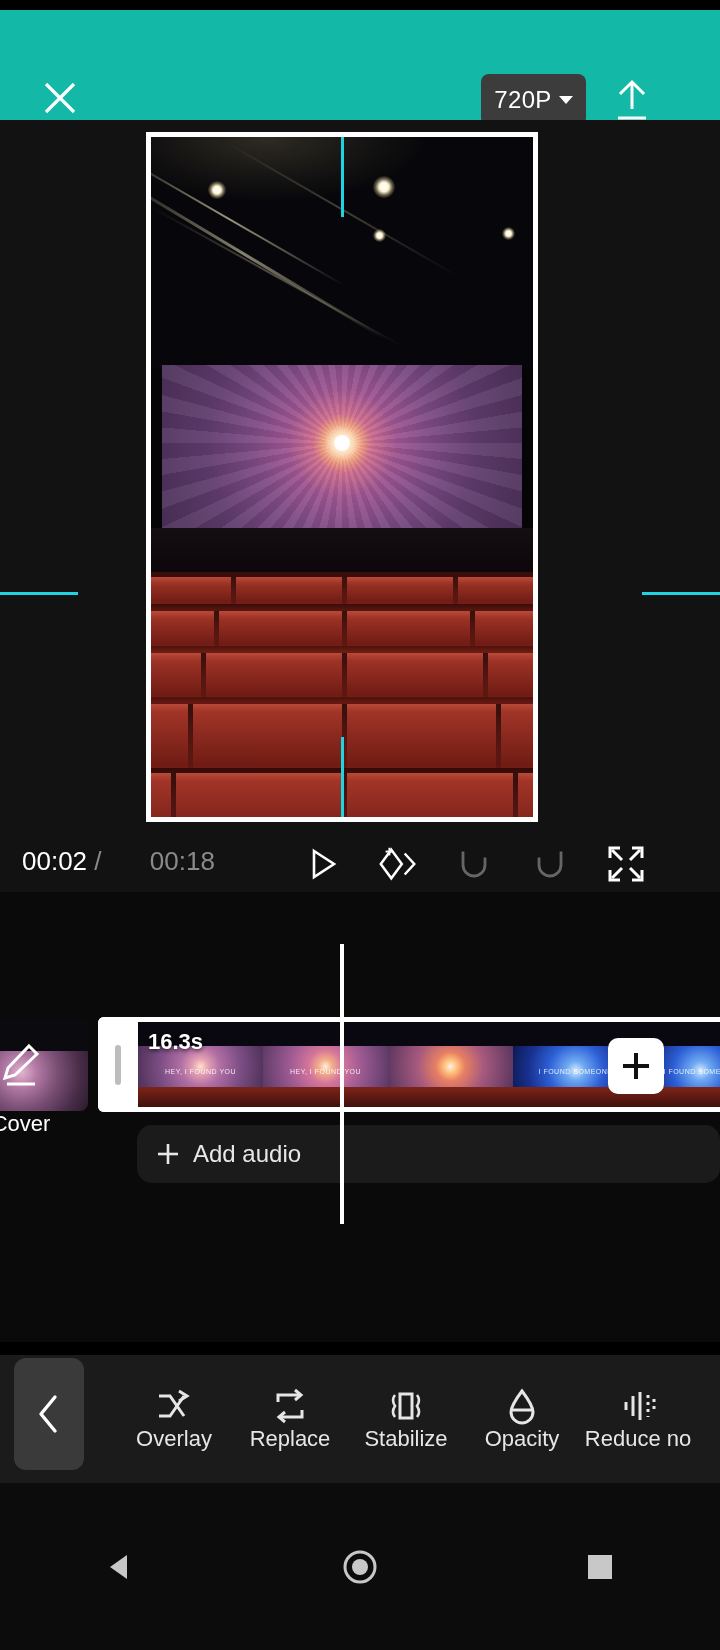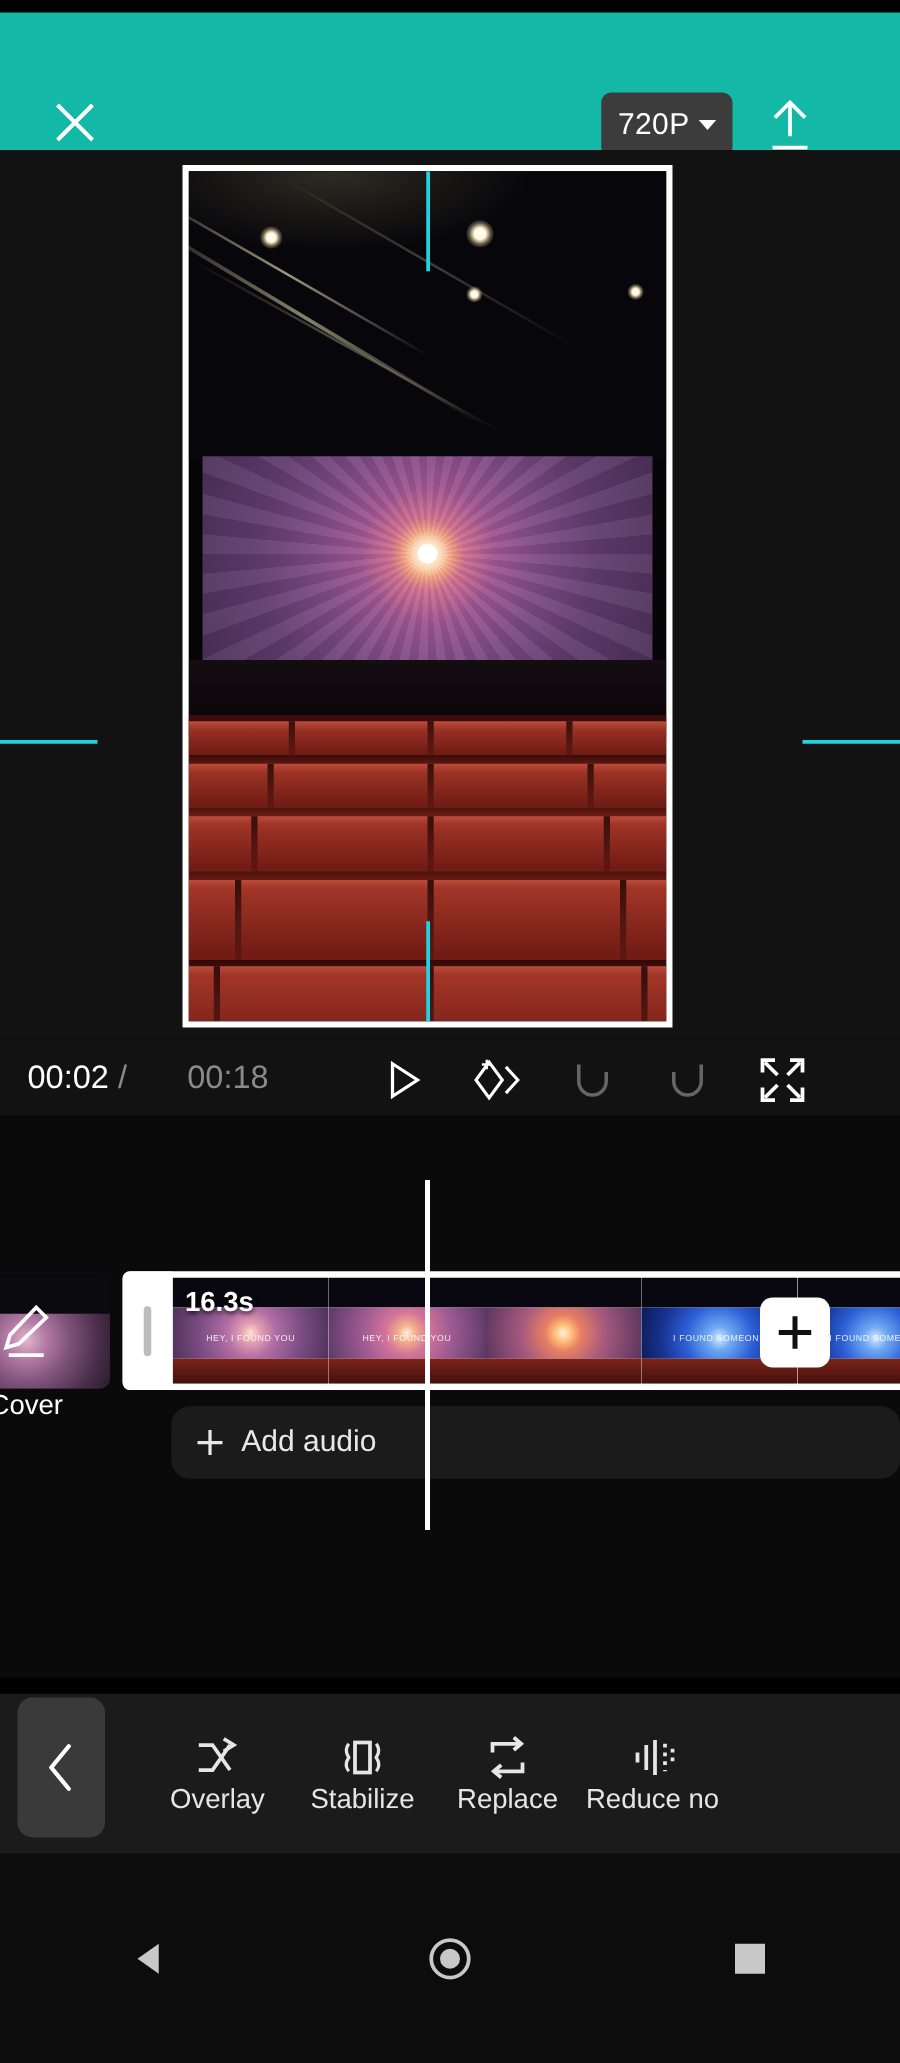--- a/index.html
+++ b/index.html
@@ -457,37 +457,46 @@
             <path d="M5 10 L16 10 L30 30" fill="none" stroke="#e6e6e6" stroke-width="3"></path>
             <path d="M5 30 L16 30 L30 10" fill="none" stroke="#e6e6e6" stroke-width="3"></path>
             <polyline points="25,5 33,10 25,15" fill="none" stroke="#e6e6e6" stroke-width="3"></polyline>
           </svg>
         </span>
         <span class="tl">Overlay</span>
       </div>
       <div class="tool">
         <span class="ico">
           <svg width="40" height="40" viewBox="0 0 40 40">
-            <rect x="14" y="8" width="12" height="24" fill="none" stroke="#e6e6e6" stroke-width="3"></rect>
-            <path d="M9 9 Q5 14 9 20 Q5 26 9 31" fill="none" stroke="#e6e6e6" stroke-width="2.6"></path>
-            <path d="M31 9 Q35 14 31 20 Q35 26 31 31" fill="none" stroke="#e6e6e6" stroke-width="2.6"></path>
-          </svg>
-        </span>
-        <span class="tl">Stabilize</span>
-      </div>
-      <div class="tool">
-        <span class="ico">
-          <svg width="40" height="40" viewBox="0 0 40 40">
             <path d="M8 16 L8 9 L30 9" fill="none" stroke="#e6e6e6" stroke-width="3"></path>
             <polyline points="25,4 31,9 25,14" fill="none" stroke="#e6e6e6" stroke-width="3"></polyline>
             <path d="M32 24 L32 31 L10 31" fill="none" stroke="#e6e6e6" stroke-width="3"></path>
             <polyline points="15,26 9,31 15,36" fill="none" stroke="#e6e6e6" stroke-width="3"></polyline>
           </svg>
         </span>
         <span class="tl">Replace</span>
+      </div>
+      <div class="tool">
+        <span class="ico">
+          <svg width="40" height="40" viewBox="0 0 40 40">
+            <rect x="14" y="8" width="12" height="24" fill="none" stroke="#e6e6e6" stroke-width="3"></rect>
+            <path d="M9 9 Q5 14 9 20 Q5 26 9 31" fill="none" stroke="#e6e6e6" stroke-width="2.6"></path>
+            <path d="M31 9 Q35 14 31 20 Q35 26 31 31" fill="none" stroke="#e6e6e6" stroke-width="2.6"></path>
+          </svg>
+        </span>
+        <span class="tl">Stabilize</span>
+      </div>
+      <div class="tool">
+        <span class="ico">
+          <svg width="40" height="40" viewBox="0 0 40 40">
+            <path d="M20 5 C29 17 31 22 31 26 A11 11 0 0 1 9 26 C9 22 11 17 20 5 Z" fill="none" stroke="#e6e6e6" stroke-width="3"></path>
+            <line x1="9" y1="24" x2="31" y2="24" stroke="#e6e6e6" stroke-width="3"></line>
+          </svg>
+        </span>
+        <span class="tl">Opacity</span>
       </div>
       <div class="tool">
         <span class="ico">
           <svg width="40" height="40" viewBox="0 0 40 40">
             <line x1="8" y1="16" x2="8" y2="24" stroke="#e6e6e6" stroke-width="3"></line>
             <line x1="15" y1="10" x2="15" y2="30" stroke="#e6e6e6" stroke-width="3"></line>
             <line x1="22" y1="6" x2="22" y2="34" stroke="#e6e6e6" stroke-width="3"></line>
             <line x1="30" y1="9" x2="30" y2="31" stroke="#e6e6e6" stroke-width="3" stroke-dasharray="3 4"></line>
             <line x1="36" y1="13" x2="36" y2="27" stroke="#e6e6e6" stroke-width="3" stroke-dasharray="3 4"></line>
           </svg>

